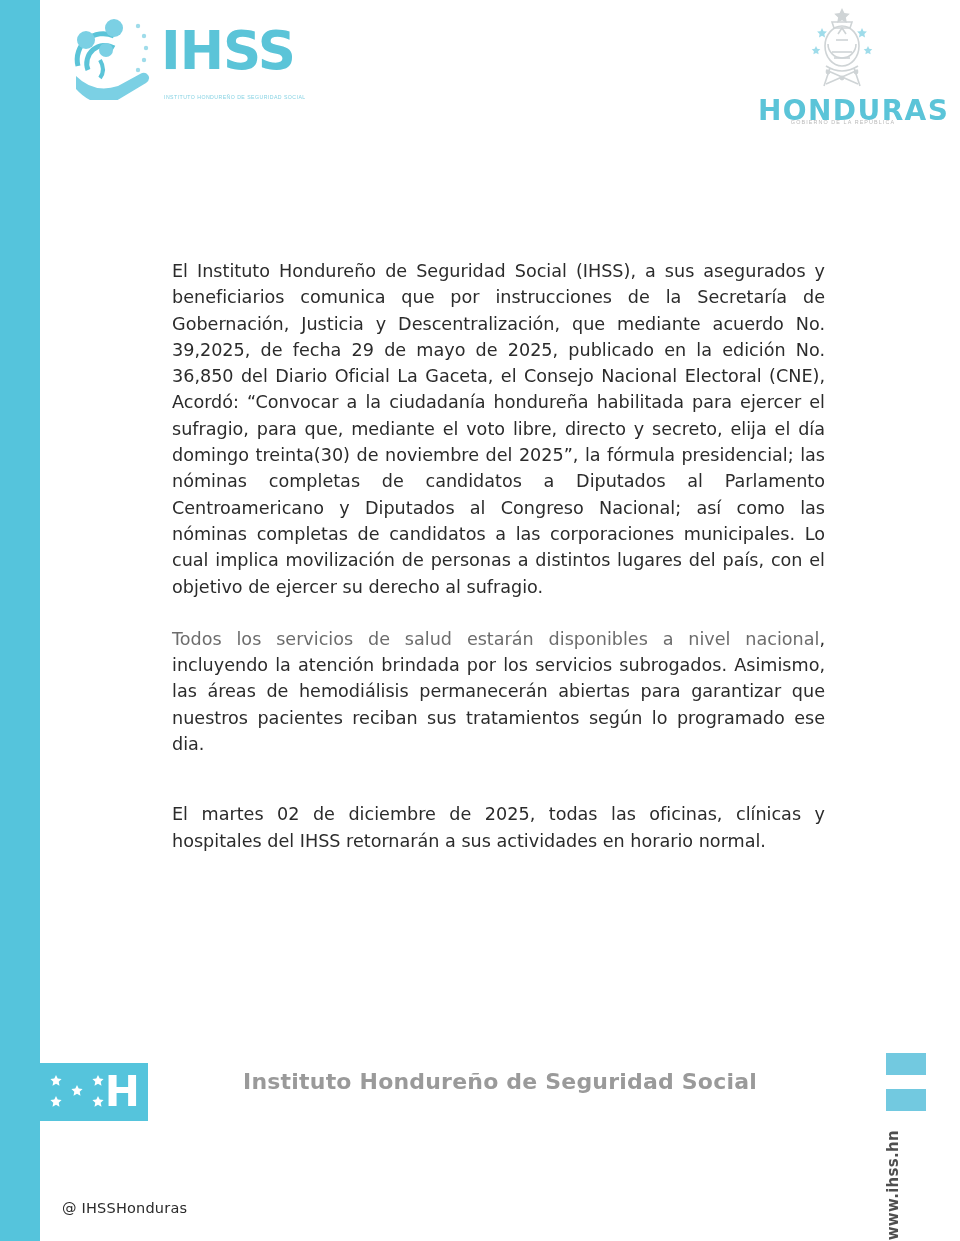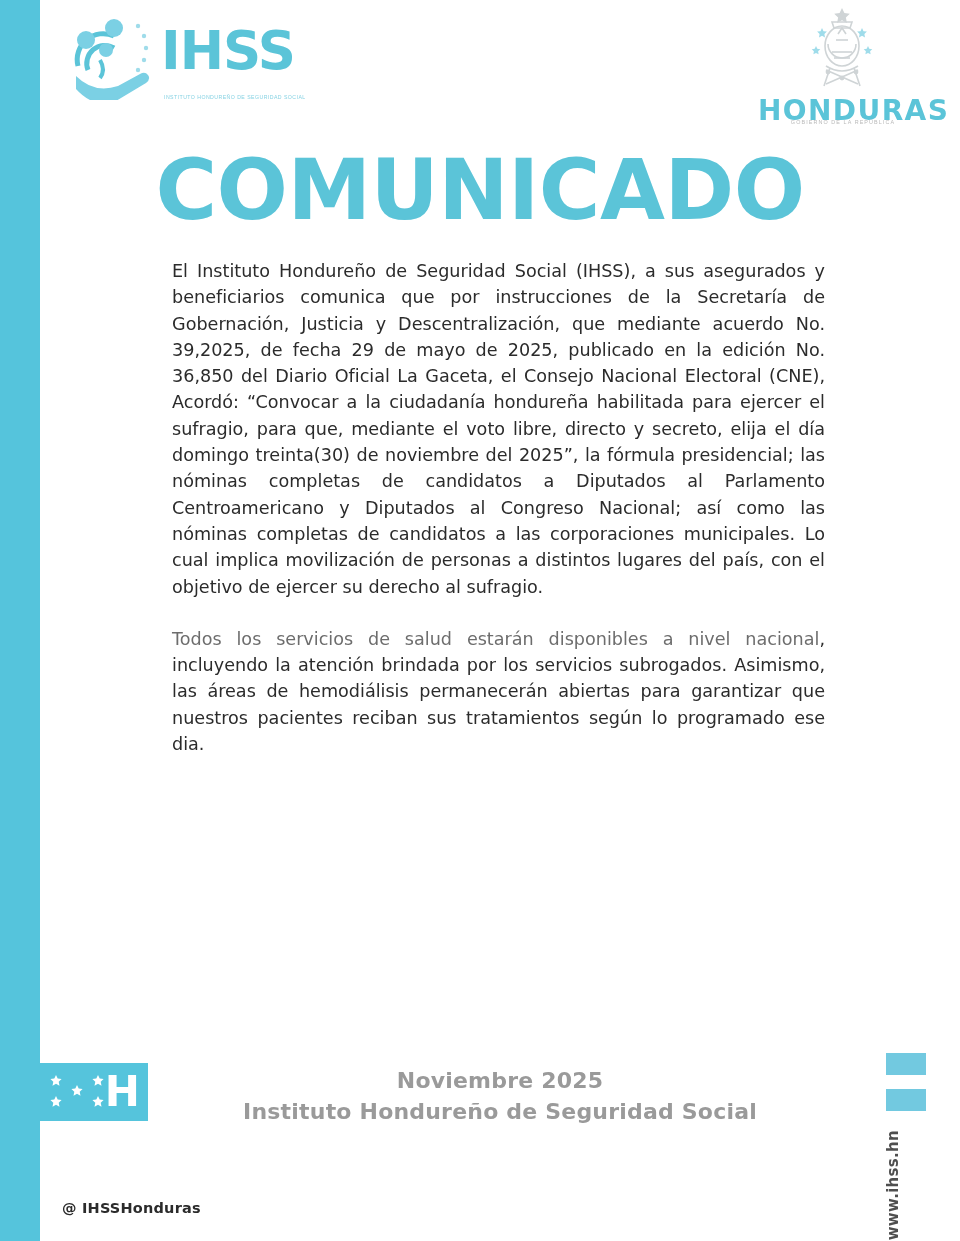--- a/index.html
+++ b/index.html
@@ -197,21 +197,21 @@
     font-weight: bold;
     letter-spacing: 0.2px;
     line-height: 32px;
   }
 
   .social-handle {
     position: absolute;
     left: 62px;
     top: 1200px;
     font-size: 14.5px;
-    font-weight: bold;
+    font-weight: normal;
     color: #2b2b2b;
     letter-spacing: 0.2px;
     font-family: "DejaVu Sans", sans-serif;
   }
 
   .right-marks {
     position: absolute;
     left: 886px;
     top: 1053px;
     width: 44px;
@@ -301,42 +301,41 @@
           <circle cx="42" cy="66" r="2.4"></circle>
           <circle cx="70" cy="66" r="2.4"></circle>
           <circle cx="56" cy="72" r="2.4"></circle>
         </g>
       </svg>
       <div class="hn-word">HONDURAS</div>
       <div class="hn-sub">GOBIERNO DE LA REPÚBLICA</div>
     </div>
   </div>
 
-  <div class="title">COMUNICADO</div>
 
   <div class="body-text">
     <p>El Instituto Hondureño de Seguridad Social (IHSS), a sus asegurados y beneficiarios comunica que por instrucciones de la Secretaría de Gobernación, Justicia y Descentralización, que mediante acuerdo No. 39,2025, de fecha 29 de mayo de 2025, publicado en la edición No. 36,850 del Diario Oficial La Gaceta, el Consejo Nacional Electoral (CNE), Acordó: “Convocar a la ciudadanía hondureña habilitada para ejercer el sufragio, para que, mediante el voto libre, directo y secreto, elija el día domingo treinta(30) de noviembre del 2025”, la fórmula presidencial; las nóminas completas de candidatos a Diputados al Parlamento Centroamericano y Diputados al Congreso Nacional; así como las nóminas completas de candidatos a las corporaciones municipales. Lo cual implica movilización de personas a distintos lugares del país, con el objetivo de ejercer su derecho al sufragio.</p>
     <p class="gap-large"><span class="bold-lead">Todos los servicios de salud estarán disponibles a nivel nacional</span><span>, incluyendo la atención brindada por los servicios subrogados. Asimismo, las áreas de hemodiálisis permanecerán abiertas para garantizar que nuestros pacientes reciban sus tratamientos según lo programado ese dia.</span></p>
+    <p>El martes 02 de diciembre de 2025, todas las oficinas, clínicas y hospitales del IHSS retornarán a sus actividades en horario normal.</p>
   </div>
 
   <div class="flag-badge">
     <svg class="stars" viewBox="0 0 58 38">
       <g fill="#ffffff">
         <path d="M8 2 l1.7 3.6 3.9.5 -2.9 2.7 .8 3.9 -3.5-1.9 -3.5 1.9 .8-3.9 -2.9-2.7 3.9-.5z"></path>
         <path d="M50 2 l1.7 3.6 3.9.5 -2.9 2.7 .8 3.9 -3.5-1.9 -3.5 1.9 .8-3.9 -2.9-2.7 3.9-.5z"></path>
         <path d="M29 12 l1.7 3.6 3.9.5 -2.9 2.7 .8 3.9 -3.5-1.9 -3.5 1.9 .8-3.9 -2.9-2.7 3.9-.5z"></path>
         <path d="M8 23 l1.7 3.6 3.9.5 -2.9 2.7 .8 3.9 -3.5-1.9 -3.5 1.9 .8-3.9 -2.9-2.7 3.9-.5z"></path>
         <path d="M50 23 l1.7 3.6 3.9.5 -2.9 2.7 .8 3.9 -3.5-1.9 -3.5 1.9 .8-3.9 -2.9-2.7 3.9-.5z"></path>
       </g>
     </svg>
     <div class="h-letter">H</div>
   </div>
 
   <div class="footer-center">
-    <div class="footer-month">Noviembre 2025</div>
     <div class="footer-org">Instituto Hondureño de Seguridad Social</div>
   </div>
 
   <div class="social-handle">@ IHSSHonduras</div>
 
   <div class="right-marks">
     <div class="blk b1"></div>
     <div class="blk b2"></div>
   </div>
 

